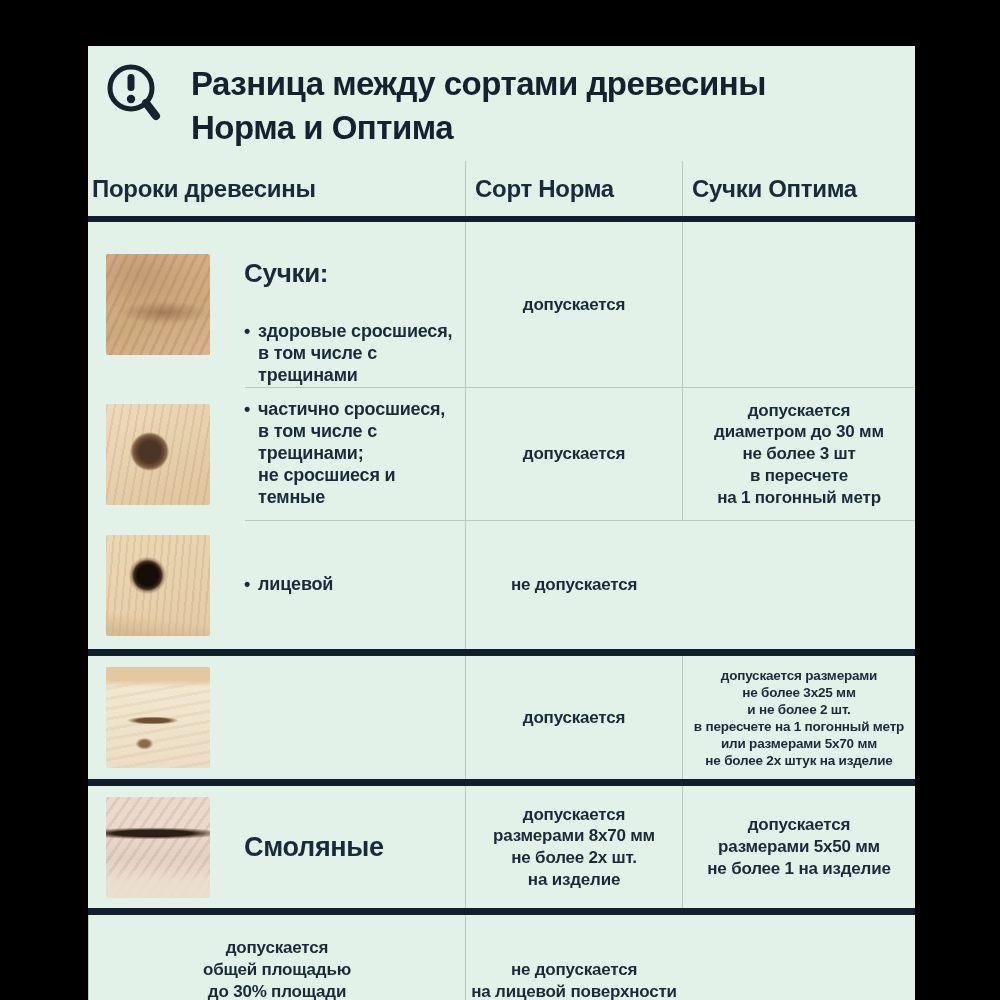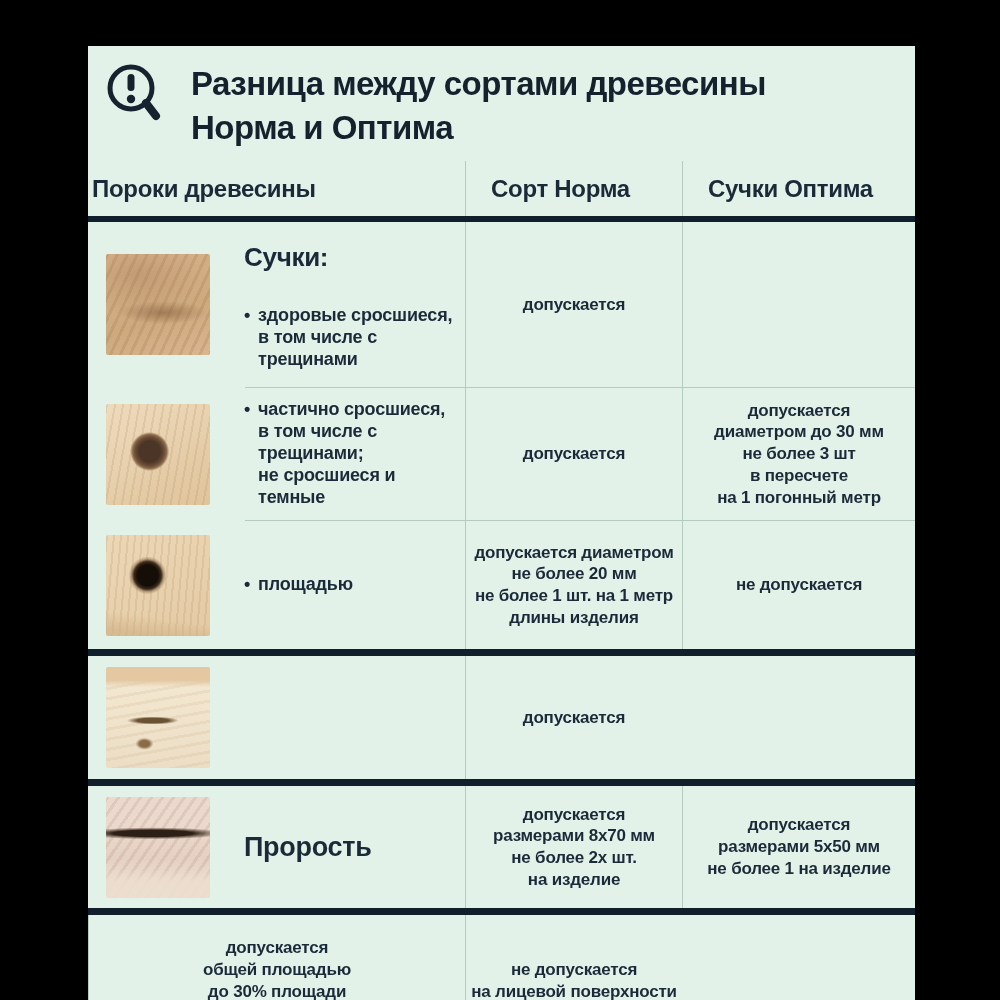--- a/index.html
+++ b/index.html
@@ -11,21 +11,21 @@
   .title-block{display:flex;align-items:flex-start;height:115px;box-sizing:border-box;
                padding:14px 10px 0 17px;}
   .icon-wrap{flex:none;margin-top:2px;width:58px;height:66px;}
   .title{margin:2px 0 0 28px;font-size:33px;line-height:44px;font-weight:bold;
          letter-spacing:-0.5px;white-space:pre-line;color:#15212d;}
   
   .head-row{display:grid;grid-template-columns:377px 217px 233px;height:55px;}
   .hcell{display:flex;align-items:center;font-weight:bold;font-size:24px;letter-spacing:-0.3px;
          box-sizing:border-box;}
   .hcell.h1{padding-left:4px;}
-  .hcell.h2,.hcell.h3{border-left:1px solid #b4ccc0;padding-left:25px;}
+  .hcell.h2,.hcell.h3{border-left:1px solid #b4ccc0;padding-left:9px;}
   
   .thick{height:6px;background:#101f2b;}
   .thick7{height:7px;background:#101f2b;}
   .thin-sep{height:1px;background:#b4ccc0;margin-left:157px;}
   
   .row{display:grid;grid-template-columns:377px 217px 233px;box-sizing:border-box;}
   .cell{box-sizing:border-box;}
   .cell.c2,.cell.c3{border-left:1px solid #b4ccc0;display:flex;align-items:center;
         justify-content:center;text-align:center;font-weight:bold;font-size:17px;
         line-height:1.28;white-space:pre-line;padding:6px 5px;letter-spacing:-0.2px;}
@@ -35,21 +35,21 @@
   .textcol{margin-left:34px;}
   .defect-heading{font-size:26px;font-weight:bold;letter-spacing:-0.3px;}
   .big-label{font-size:27px;font-weight:bold;line-height:1.22;letter-spacing:-0.3px;
              white-space:pre-line;}
   .bullet-item{display:flex;font-weight:bold;font-size:18px;line-height:1.22;
                letter-spacing:-0.2px;}
   .dot{margin-right:8px;}
   .btext{white-space:pre-line;}
   
   .subrow1{height:165px;}
-  .subrow1 .cell.c1{align-items:flex-start;}
+  .subrow1 .cell.c1{align-items:flex-end;}
   .subrow1 .textcol{display:flex;flex-direction:column;padding-top:20px;}
   .subrow1 .bullet-item{margin-top:32px;}
   .subrow1 .photo{align-self:center;}
   .subrow2{height:132px;}
   .subrow3{height:128px;}
   .row4{height:123px;}
   .row5{height:122px;}
   .row6{height:131px;}
   .row6 .photo{height:104px;}
   
@@ -149,46 +149,48 @@
     </div>
 
     <div class="thin-sep"></div>
 
     <div class="row subrow3">
       <div class="cell c1">
         <div class="photo photo3"></div>
         <div class="textcol">
           <div class="bullet-item">
             <span class="dot">•</span>
-            <span class="btext">площадью</span>
+            <span class="btext">лицевой</span>
           </div>
         </div>
       </div>
-      <div class="cell c2">допускается диаметром
-не более 20 мм
-не более 1 шт. на 1 метр
-длины изделия</div>
       <div class="cell c3">не допускается</div>
     </div>
 
     <div class="thick7"></div>
 
     <div class="row row4">
       <div class="cell c1">
         <div class="photo photo4"></div>
       </div>
       <div class="cell c2">допускается</div>
+      <div class="cell c3 small-text">допускается размерами
+не более 3х25 мм
+и не более 2 шт.
+в пересчете на 1 погонный метр
+или размерами 5х70 мм
+не более 2х штук на изделие</div>
     </div>
 
     <div class="thick7"></div>
 
     <div class="row row5">
       <div class="cell c1">
         <div class="photo photo5"></div>
-        <div class="textcol big-label">Прорость</div>
+        <div class="textcol big-label">Смоляные</div>
       </div>
       <div class="cell c2">допускается
 размерами 8х70 мм
 не более 2х шт.
 на изделие</div>
       <div class="cell c3">допускается
 размерами 5х50 мм
 не более 1 на изделие</div>
     </div>
 

